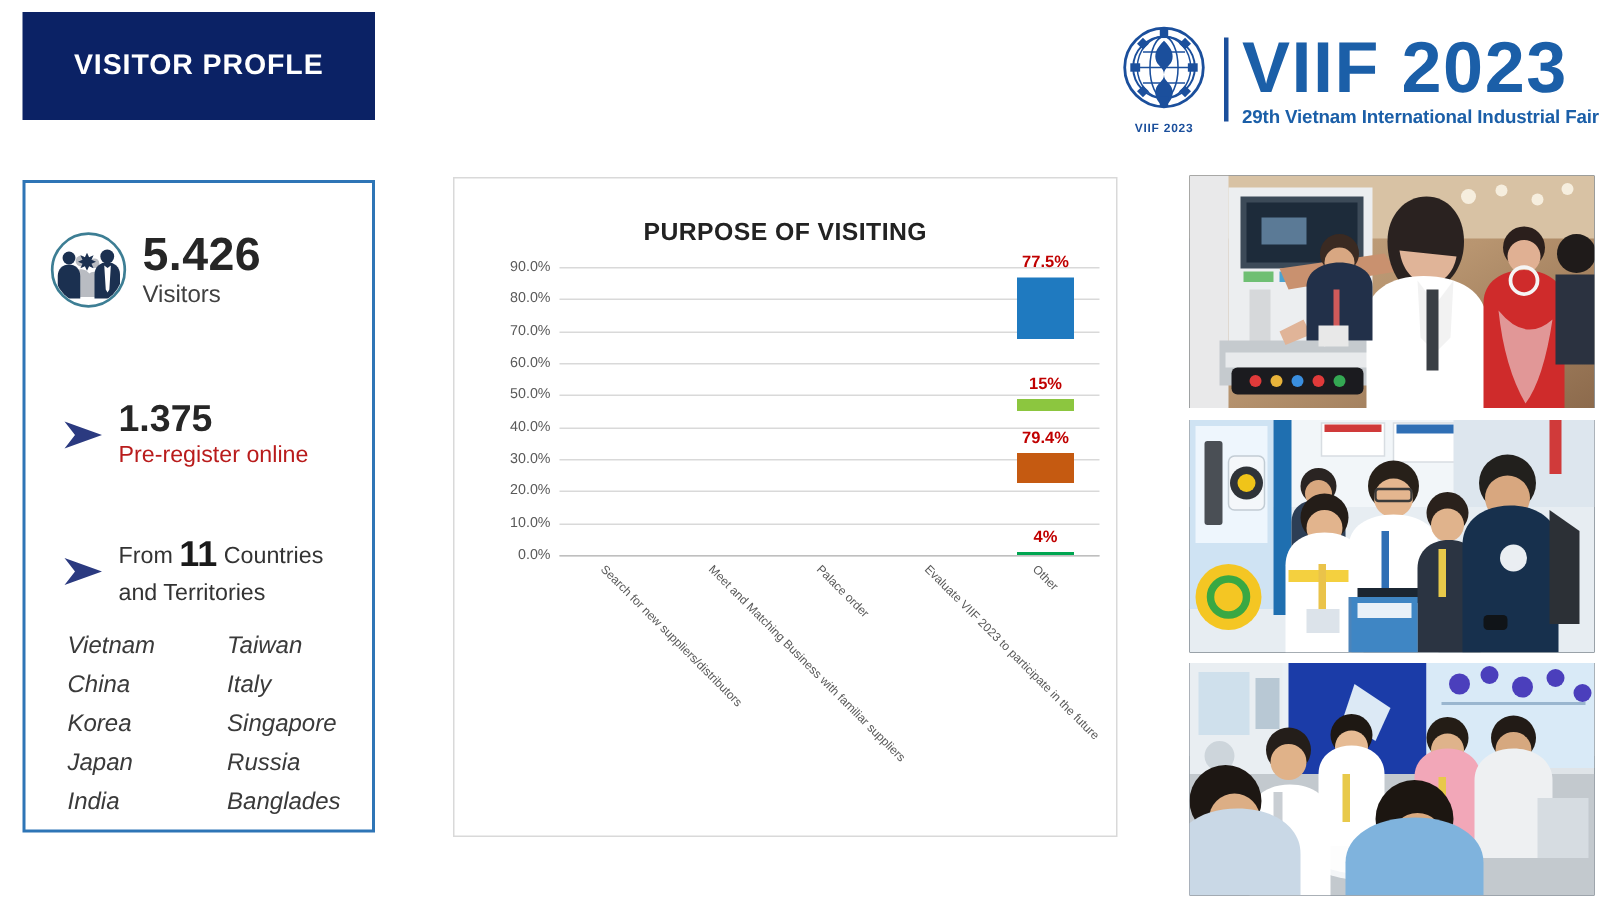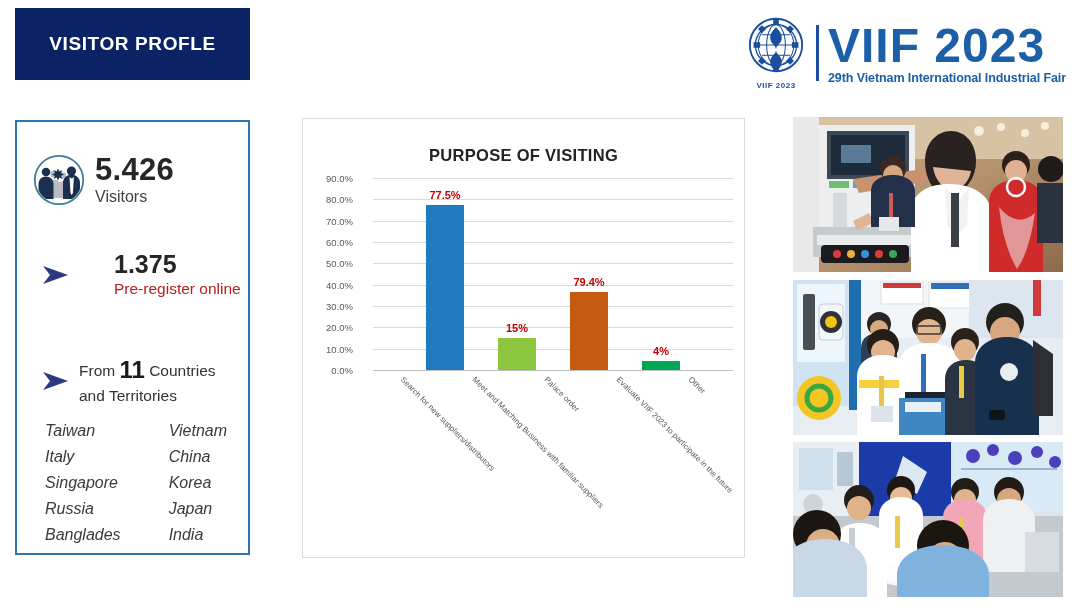--- a/index.html
+++ b/index.html
@@ -54,21 +54,21 @@
 
   #visitors-row { position: absolute; left: 16px; top: 32px; }
   #visitors-icon { width: 52px; height: 52px; flex: none; margin-right: 10px; }
   #visitors-text .num {
     font-size: 31px; font-weight: bold; color: #262626; line-height: 1;
     letter-spacing: 0.3px;
     text-align: right;
   }
   #visitors-text .lbl { font-size: 16px; color: #404040; margin-top: 3px; }
 
-  #prereg-row { position: absolute; left: 24px; top: 130px; gap: 35px; }
+  #prereg-row { position: absolute; left: 24px; top: 145px; }
   .arrow-icon { width: 30px; height: 22px; flex: none; margin-right: 8px; }
   #prereg-text .num {
     font-size: 25px; font-weight: bold; color: #262626; line-height: 1;
   }
   #prereg-text .lbl { font-size: 15.5px; color: #b91c1c; margin-top: 3px; }
 
   #countries-row { position: absolute; left: 24px; top: 232px; justify-content: flex-end; }
   #countries-text { line-height: 1.35; }
   #countries-text .l1 { font-size: 15.5px; color: #333; }
   #countries-text .l1 .cnum {
@@ -100,27 +100,27 @@
   
   #plot {
     position: absolute; left: 70px; top: 59px;
     width: 360px; height: 192px;
   }
   .gridline {
     position: absolute; left: 0; width: 100%; height: 1px;
     background: #d9d9d9;
   }
   .ytick {
-    position: absolute; right: 100%; margin-right: 20px;
+    position: absolute; right: 100%; margin-right: 6px;
     transform: translateY(-50%);
     font-size: 9.5px; color: #595959; white-space: nowrap;
   }
   #bars {
     position: absolute; left: 0; bottom: 0; width: 100%; height: 100%;
-    display: flex; align-items: flex-end; justify-content: center;
+    display: flex; align-items: flex-end; justify-content: space-between; flex-direction: column;
   }
   .bar-slot {
     position: relative; width: 20%; height: 100%;
     display: flex; align-items: flex-end; justify-content: center;
   }
   .bar { width: 38px; position: relative; }
   .bar .dl {
     position: absolute; bottom: 100%; left: 50%;
     transform: translateX(-50%); margin-bottom: 4px;
     font-size: 11px; font-weight: bold; color: #c00000; white-space: nowrap;
@@ -246,32 +246,32 @@
           <span>From</span>
           <span class="cnum">11</span>
           <span>Countries</span>
         </div>
         <div class="l2">and Territories</div>
       </div>
     </div>
 
     <div id="countries-list">
       <div class="col">
+        <span class="c">Vietnam</span>
+        <span class="c">China</span>
+        <span class="c">Korea</span>
+        <span class="c">Japan</span>
+        <span class="c">India</span>
+      </div>
+      <div class="col">
         <span class="c">Taiwan</span>
         <span class="c">Italy</span>
         <span class="c">Singapore</span>
         <span class="c">Russia</span>
         <span class="c">Banglades</span>
-      </div>
-      <div class="col">
-        <span class="c">Vietnam</span>
-        <span class="c">China</span>
-        <span class="c">Korea</span>
-        <span class="c">Japan</span>
-        <span class="c">India</span>
       </div>
     </div>
   </div>
 
   <div id="chart-card">
     <div id="chart-title">PURPOSE OF VISITING</div>
     <div id="plot">
       <div id="gridlines">
           <div class="gridline" style="top: 0%;"></div>
           <div class="gridline" style="top: 11.1111%;"></div>

